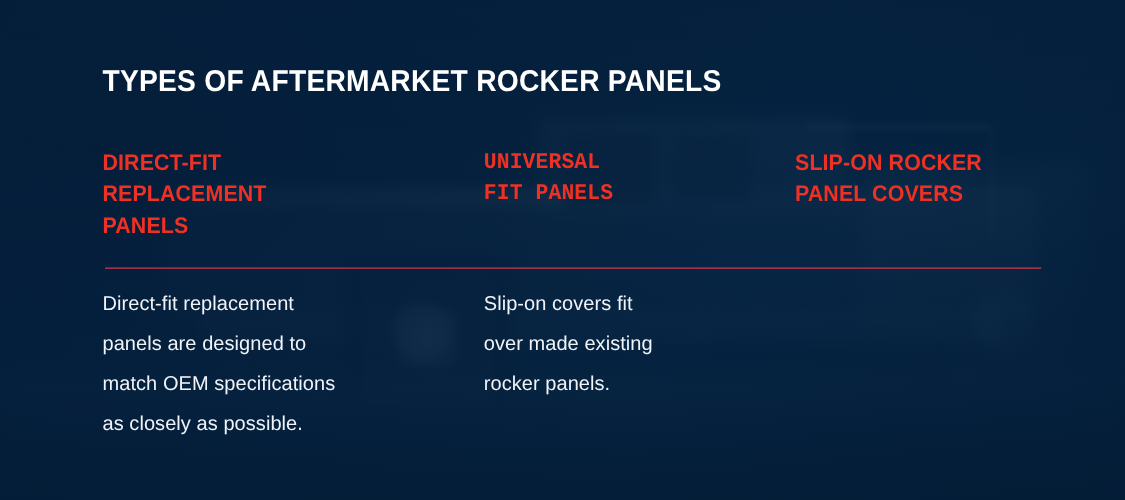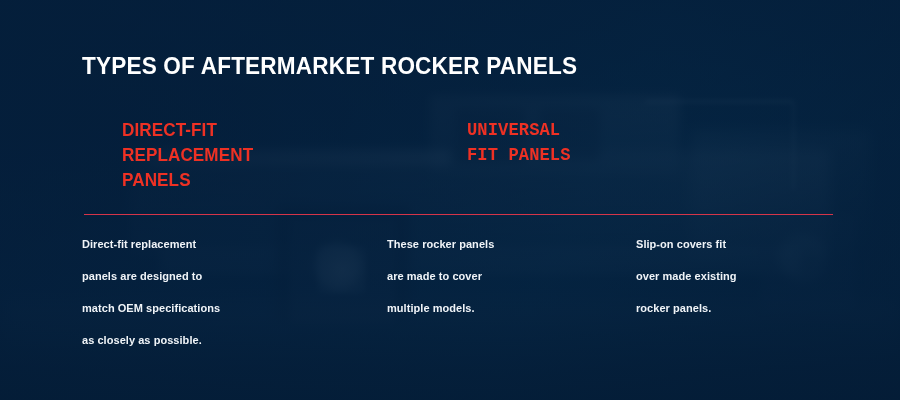--- a/index.html
+++ b/index.html
@@ -145,21 +145,21 @@
     transform-origin:left center;
   }
 
   .columns{
     position:absolute;
     left:82px; top:118px;
     width:760px;
     display:flex;
     gap:0;
   }
-  .col{ width:305px; flex:0 0 auto;margin-left:40px; }
+  .col{ width:305px; flex:0 0 auto; }
   .col:nth-child(2){ width:249px;font-family:Liberation Mono, monospace; }
   .col:nth-child(3){ width:206px; }
 
   .col-title{
     font-size:18px;
     font-weight:bold;
     line-height:25px;
     color:#ee3124;
     letter-spacing:.1px;
     transform:scaleX(.95);
@@ -180,24 +180,24 @@
     position:absolute;
     left:82px; top:228px;
     width:780px;
     display:flex;
   }
   .body-col{ width:305px; flex:0 0 auto; }
   .body-col:nth-child(2){ width:249px; }
   .body-col:nth-child(3){ width:226px; }
 
   .col-body{
-    font-size:11px;
+    font-size:16px;
     line-height:32px;
     color:#f0f4f8;
-    font-weight:700;
+    font-weight:400;
     letter-spacing:.05px;
     white-space:pre-line;
   }
 </style>
 </head>
 <body>
 
 <div id="infographic">
 
   <div class="bg-base"></div>
@@ -227,37 +227,36 @@
     <div class="columns">
       <div class="col">
         <div class="col-title">DIRECT-FIT
 REPLACEMENT
 PANELS</div>
       </div>
       <div class="col">
         <div class="col-title">UNIVERSAL
 FIT PANELS</div>
       </div>
+      <div class="col">
+        <div class="col-title">SLIP-ON ROCKER
+PANEL COVERS</div>
+      </div>
     </div>
 
     <div class="divider"></div>
 
     <div class="bodies">
       <div class="body-col">
         <div class="col-body">Direct-fit replacement
 panels are designed to
 match OEM specifications
 as closely as possible.</div>
       </div>
       <div class="body-col">
-        <div class="col-body">These rocker panels
-are made to cover
-multiple models.</div>
-      </div>
-      <div class="body-col">
         <div class="col-body">Slip-on covers fit
 over made existing
 rocker panels.</div>
       </div>
     </div>
 
   </div>
 </div>
 
 </body></html>

